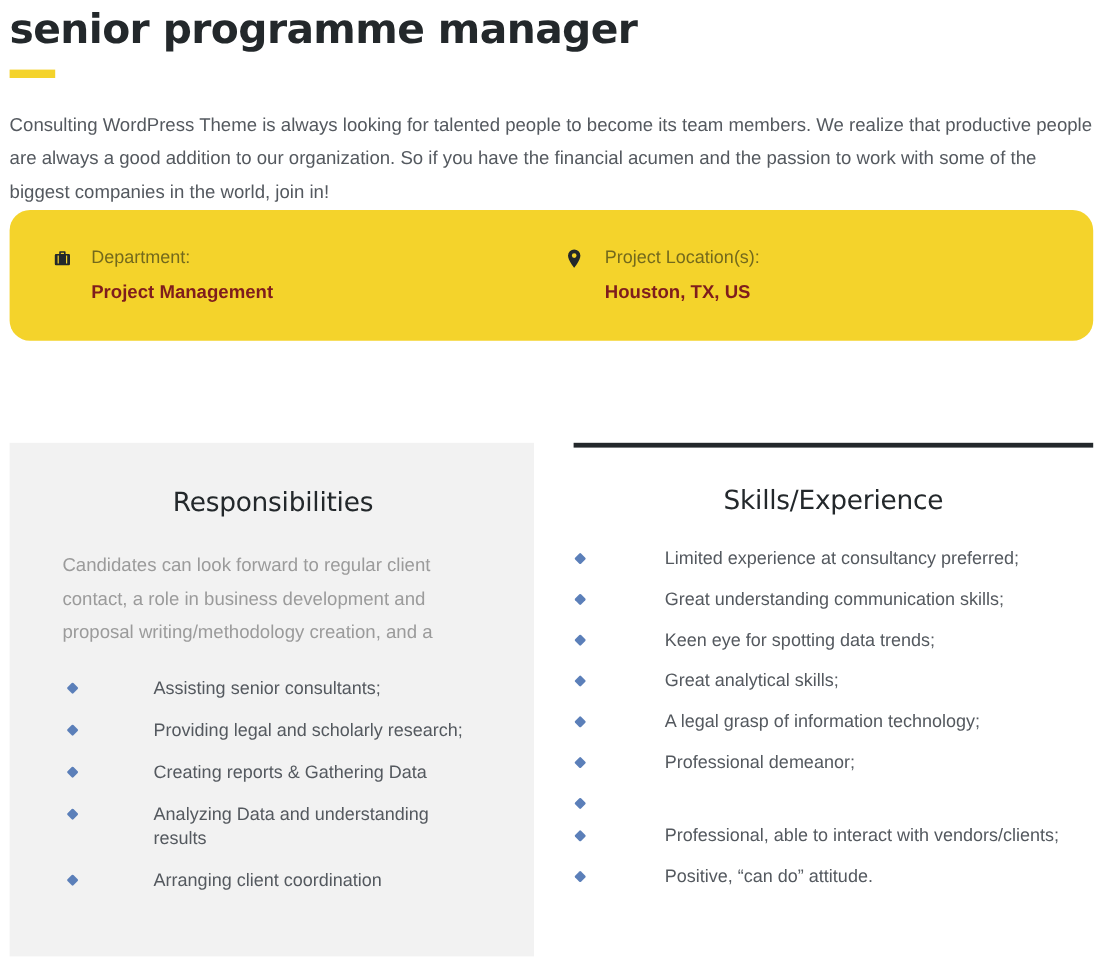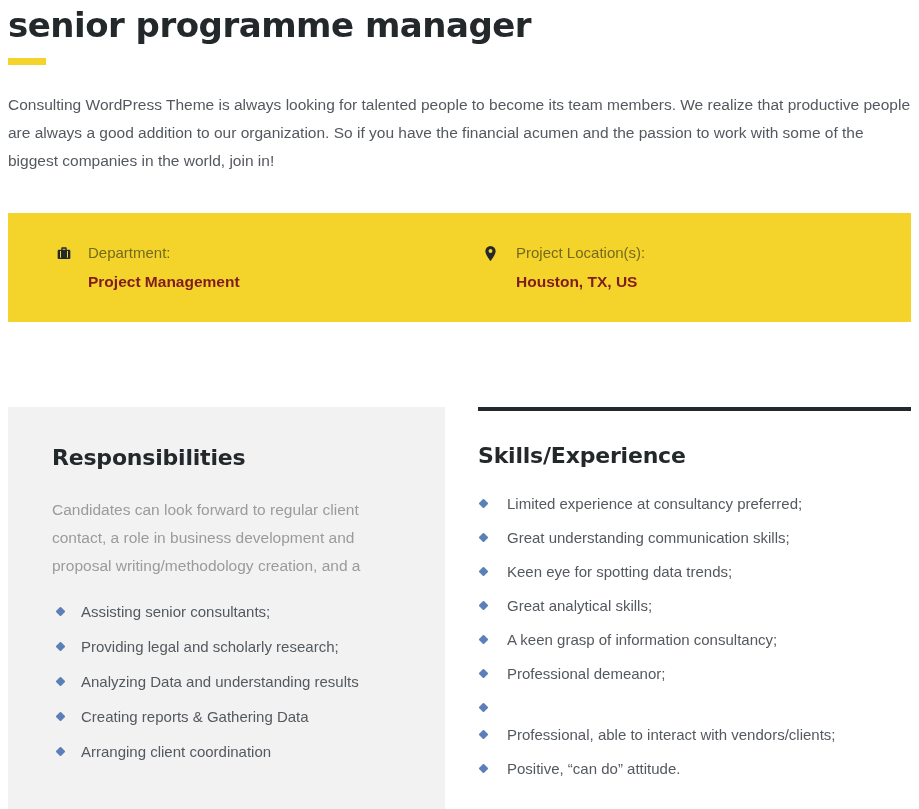--- a/index.html
+++ b/index.html
@@ -34,24 +34,24 @@
   .intro-text {
     margin: 26px 0 0 0;
     max-width: 906px;
     font-size: 15.5px;
     line-height: 28px;
     color: var(--body-text, #54595f);
   }
 
   
   .meta-banner {
-    margin-top: 38px;
     background: var(--accent-yellow, #f4d32b);
     display: flex;
-    padding: 30px 0 30px 12px;
+    padding: 30px 0 30px 0;
+    border-radius: 17px;
   }
   .meta-cell { display: flex; align-items: flex-start; }
   .meta-cell.department { width: 464px; padding-left: 36px; box-sizing: border-box; }
   .meta-cell.location { flex: 1; }
   .meta-icon { width: 16px; margin-top: 2px; margin-right: 16px; flex: 0 0 auto; }
   .meta-icon svg { display: block; }
   .meta-label {
     font-size: 15px;
     color: rgba(35, 40, 20, 0.62);
     line-height: 20px;
@@ -80,23 +80,24 @@
   .col-gap { width: 33px; flex: 0 0 auto; }
   .col-right {
     flex: 1;
     border-top: 4px solid var(--heading-dark, #23282b);
     padding-top: 32px;
   }
   .section-heading {
     margin: 0;
     font-family: "DejaVu Sans", sans-serif;
     font-size: 22px;
-    font-weight: 700;
+    font-weight: 400;
     letter-spacing: -0.2px;
     color: var(--heading-dark, #23282b);
+    text-align: center;
   }
   .resp-intro {
     margin: 26px 0 0 0;
     max-width: 352px;
     font-size: 15.5px;
     line-height: 28px;
     color: var(--muted-text, #9b9b9b);
   }
 
   
@@ -106,20 +107,21 @@
     padding: 0;
   }
   .col-right ul.bullet-list { margin-top: 26px; }
   li.bullet-item {
     display: flex;
     align-items: flex-start;
     margin-bottom: 14px;
     font-size: 15px;
     line-height: 20px;
     color: var(--body-text, #54595f);
+    gap: 47px;
   }
   .col-left li.bullet-item { padding-left: 5px; margin-bottom: 15px; }
   .col-right li.bullet-item { padding-left: 2px; }
   .diamond {
     flex: 0 0 auto;
     width: 7px;
     height: 7px;
     margin: 6px 17px 0 0;
     border-radius: 1px;
     background: var(--bullet-blue, #5b7fb9);
@@ -174,26 +176,26 @@
             <span class="bullet-text">Assisting senior consultants;</span>
           </li>
 
           <li class="bullet-item">
             <span class="diamond"></span>
             <span class="bullet-text">Providing legal and scholarly research;</span>
           </li>
 
           <li class="bullet-item">
             <span class="diamond"></span>
+            <span class="bullet-text">Creating reports &amp; Gathering Data</span>
+          </li>
+
+          <li class="bullet-item">
+            <span class="diamond"></span>
             <span class="bullet-text">Analyzing Data and understanding results</span>
-          </li>
-
-          <li class="bullet-item">
-            <span class="diamond"></span>
-            <span class="bullet-text">Creating reports &amp; Gathering Data</span>
           </li>
 
           <li class="bullet-item">
             <span class="diamond"></span>
             <span class="bullet-text">Arranging client coordination</span>
           </li>
         </ul>
     </div>
 
     <div class="col-gap"></div>
@@ -217,21 +219,21 @@
             <span class="bullet-text">Keen eye for spotting data trends;</span>
           </li>
 
           <li class="bullet-item">
             <span class="diamond"></span>
             <span class="bullet-text">Great analytical skills;</span>
           </li>
 
           <li class="bullet-item">
             <span class="diamond"></span>
-            <span class="bullet-text">A keen grasp of information consultancy;</span>
+            <span class="bullet-text">A legal grasp of information technology;</span>
           </li>
 
           <li class="bullet-item">
             <span class="diamond"></span>
             <span class="bullet-text">Professional demeanor;</span>
           </li>
 
           <li class="bullet-item">
             <span class="diamond"></span>
           </li>

